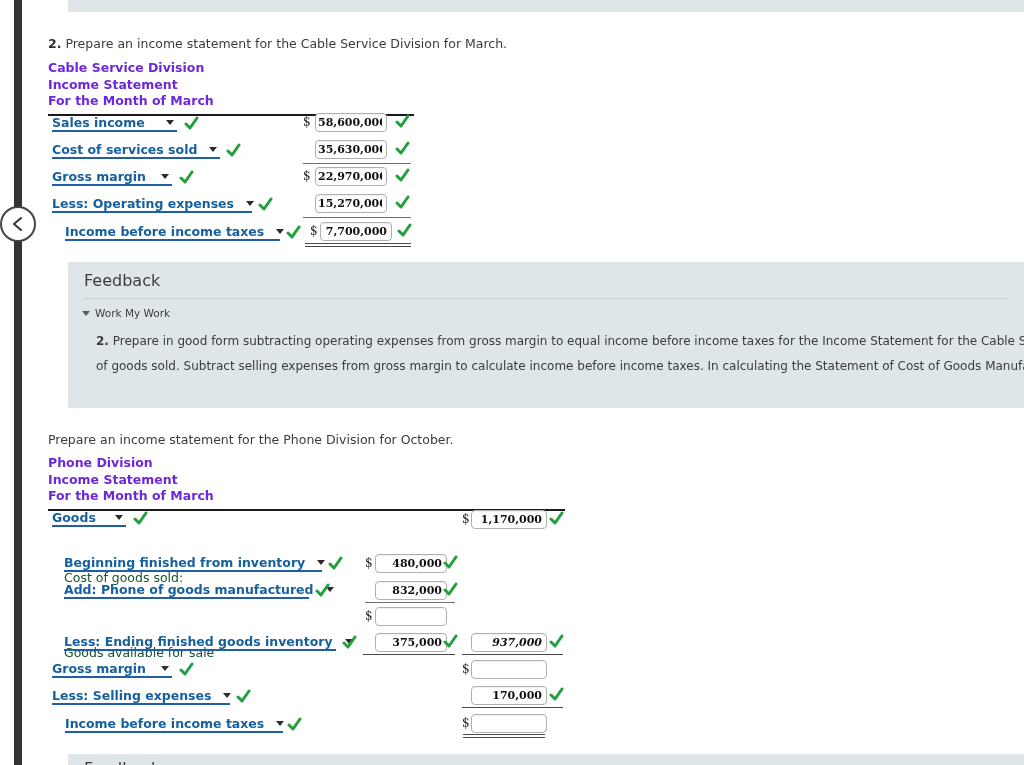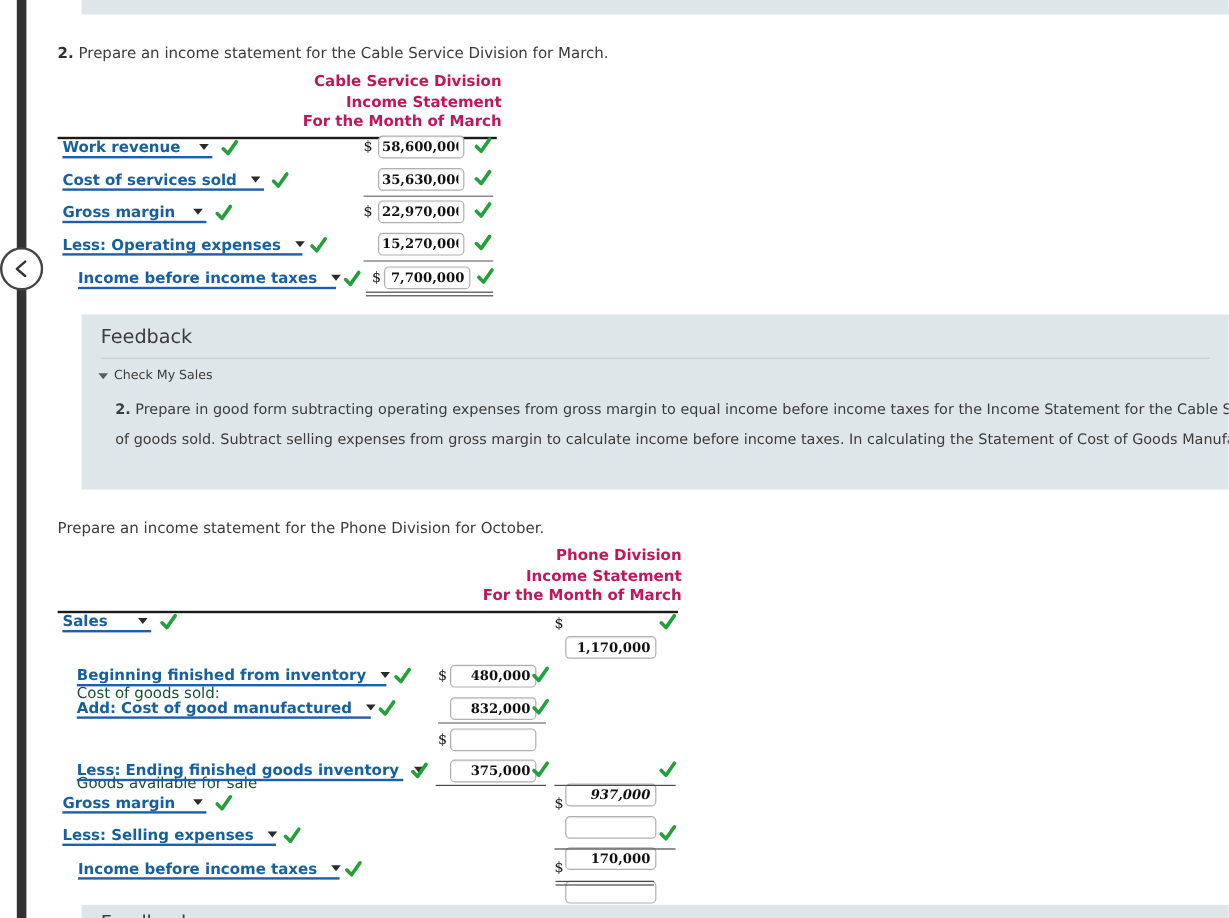--- a/index.html
+++ b/index.html
@@ -28,22 +28,22 @@
 
   
   .q-text {
     font-size: 12.5px; color: #3b3b3b; line-height: 16px;
   }
   .q-text b { font-weight: bold; color: #2f2f2f; }
 
   
   .stmt { position: absolute; }
   .stmt-head {
-    text-align: right; font-weight: bold; font-size: 12.5px;
-    color: #be185d; line-height: 16.5px;
+    text-align: left; font-weight: bold; font-size: 12.5px;
+    color: #6d28d9; line-height: 16.5px;
   }
   .rule-top { border-top: 2px solid #1a1a1a; }
 
   
   .dd {
     position: absolute;
     display: inline-flex; align-items: center; justify-content: space-between;
     height: 17px;
     border-bottom: 2px solid #1f5fa9;
     background: transparent;
@@ -74,21 +74,21 @@
     position: absolute;
     width: 72px; height: 19px;
     border: 1px solid #b0b0b0;
     border-radius: 4px;
     background: #ffffff;
     font-family: "DejaVu Serif", "Liberation Serif", serif;
     font-weight: bold; font-size: 11px; color: #101010;
     text-align: right; padding: 0 4px 0 2px;
     box-shadow: inset 0 1px 1px rgba(0,0,0,.06);
   }
-  .amt.wide { width: 76px; margin-top: 20px; }
+  .amt.wide { width: 76px; }
   .dollar {
     position: absolute; font-family: "DejaVu Serif","Liberation Serif",serif;
     font-size: 12px; color: #1a1a1a; line-height: 19px;
   }
 
   
   .chk { position: absolute; width: 15px; height: 17px; }
   .chk svg { display: block; }
 
   
@@ -142,21 +142,21 @@
   <div class="stmt" style="left:48px; top:60px; width:370px;">
     <div class="stmt-head">
       <div>Cable Service Division</div>
       <div>Income Statement</div>
       <div>For the Month of March</div>
     </div>
     <div class="rule-top" style="margin-top:4px; width:366px;"></div>
   </div>
 
   <div class="dd" style="left:52px; top:115px; width:125px;">
-    <span class="dd-label">Work revenue</span>
+    <span class="dd-label">Sales income</span>
     <span class="caret"></span>
   </div>
   <span class="chk" style="left:184px; top:115px;">
     <svg width="15" height="17" viewBox="0 0 15 17">
         <polyline points="2,9 6,13 13,3" fill="none" stroke="#22a03c" stroke-width="3" stroke-linecap="round" stroke-linejoin="round"></polyline>
       </svg>
   </span>
   <span class="dollar" style="left:303px; top:113px;">$</span>
   <input class="amt" readonly="" style="left: 315px; top: 113px;" value="58,600,000">
   <span class="chk" style="left:395px; top:113px;">
@@ -234,21 +234,21 @@
         <polyline points="2,9 6,13 13,3" fill="none" stroke="#22a03c" stroke-width="3" stroke-linecap="round" stroke-linejoin="round"></polyline>
       </svg>
   </span>
   <div class="dblrule" style="left:305px; top:243px; width:106px;"></div>
 
   <div class="fb" style="left:68px; top:262px; width:956px; height:146px;">
     <div class="fb-title">Feedback</div>
     <div class="fb-sep"></div>
     <div class="fb-cmw">
       <span class="tri-down"></span>
-      <span>Check My Sales</span>
+      <span>Work My Work</span>
     </div>
     <div class="fb-body">
       <div>
         <b>2.</b><span> Prepare in good form subtracting operating expenses from gross margin to equal income before income taxes for the Income Statement for the Cable Service Division. P</span>
       </div>
       <div>of goods sold. Subtract selling expenses from gross margin to calculate income before income taxes. In calculating the Statement of Cost of Goods Manufactured for the Ph</div>
     </div>
   </div>
 
   <div class="q-text" style="position:absolute; left:48px; top:432px; width:700px;">Prepare an income statement for the Phone Division for October.</div>
@@ -256,21 +256,21 @@
   <div class="stmt" style="left:48px; top:455px; width:520px;">
     <div class="stmt-head">
       <div>Phone Division</div>
       <div>Income Statement</div>
       <div>For the Month of March</div>
     </div>
     <div class="rule-top" style="margin-top:4px; width:517px;"></div>
   </div>
 
   <div class="dd" style="left:52px; top:510px; width:74px;">
-    <span class="dd-label">Sales</span>
+    <span class="dd-label">Goods</span>
     <span class="caret"></span>
   </div>
   <span class="chk" style="left:133px; top:510px;">
     <svg width="15" height="17" viewBox="0 0 15 17">
         <polyline points="2,9 6,13 13,3" fill="none" stroke="#22a03c" stroke-width="3" stroke-linecap="round" stroke-linejoin="round"></polyline>
       </svg>
   </span>
   <span class="dollar" style="left:462px; top:510px;">$</span>
   <input class="amt wide" readonly="" style="left: 471px; top: 510px;" value="1,170,000">
   <span class="chk" style="left:549px; top:510px;">
@@ -292,21 +292,21 @@
   </span>
   <span class="dollar" style="left:365px; top:554px;">$</span>
   <input class="amt" readonly="" style="left: 375px; top: 554px;" value="480,000">
   <span class="chk" style="left:443px; top:554px;">
     <svg width="15" height="17" viewBox="0 0 15 17">
         <polyline points="2,9 6,13 13,3" fill="none" stroke="#22a03c" stroke-width="3" stroke-linecap="round" stroke-linejoin="round"></polyline>
       </svg>
   </span>
 
   <div class="dd" style="left:64px; top:582px; width:245px;">
-    <span class="dd-label">Add: Cost of good manufactured</span>
+    <span class="dd-label">Add: Phone of goods manufactured</span>
     <span class="caret"></span>
   </div>
   <span class="chk" style="left:315px; top:582px;">
     <svg width="15" height="17" viewBox="0 0 15 17">
         <polyline points="2,9 6,13 13,3" fill="none" stroke="#22a03c" stroke-width="3" stroke-linecap="round" stroke-linejoin="round"></polyline>
       </svg>
   </span>
   <input class="amt" readonly="" style="left: 375px; top: 581px;" value="832,000">
   <span class="chk" style="left:443px; top:581px;">
     <svg width="15" height="17" viewBox="0 0 15 17">

